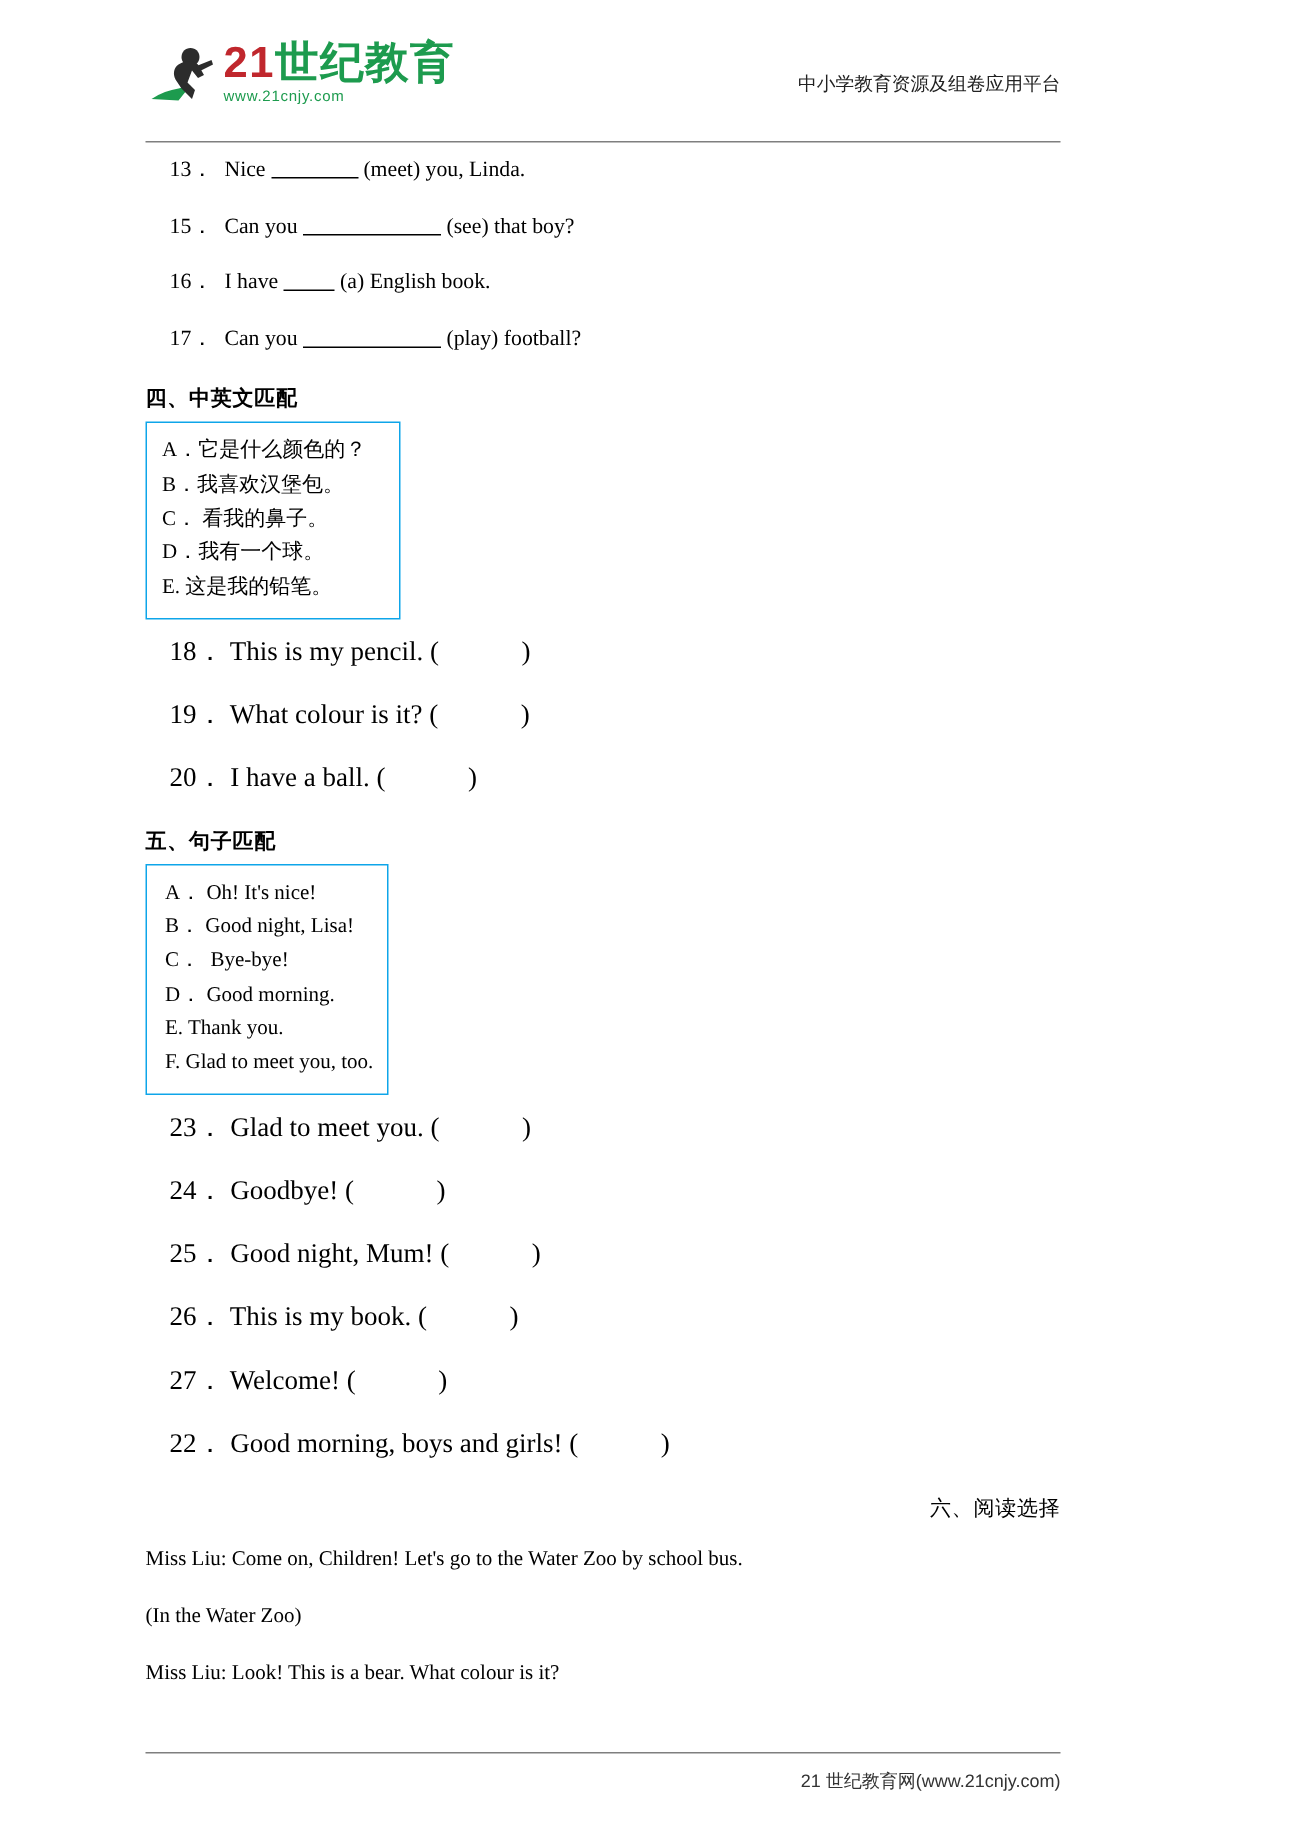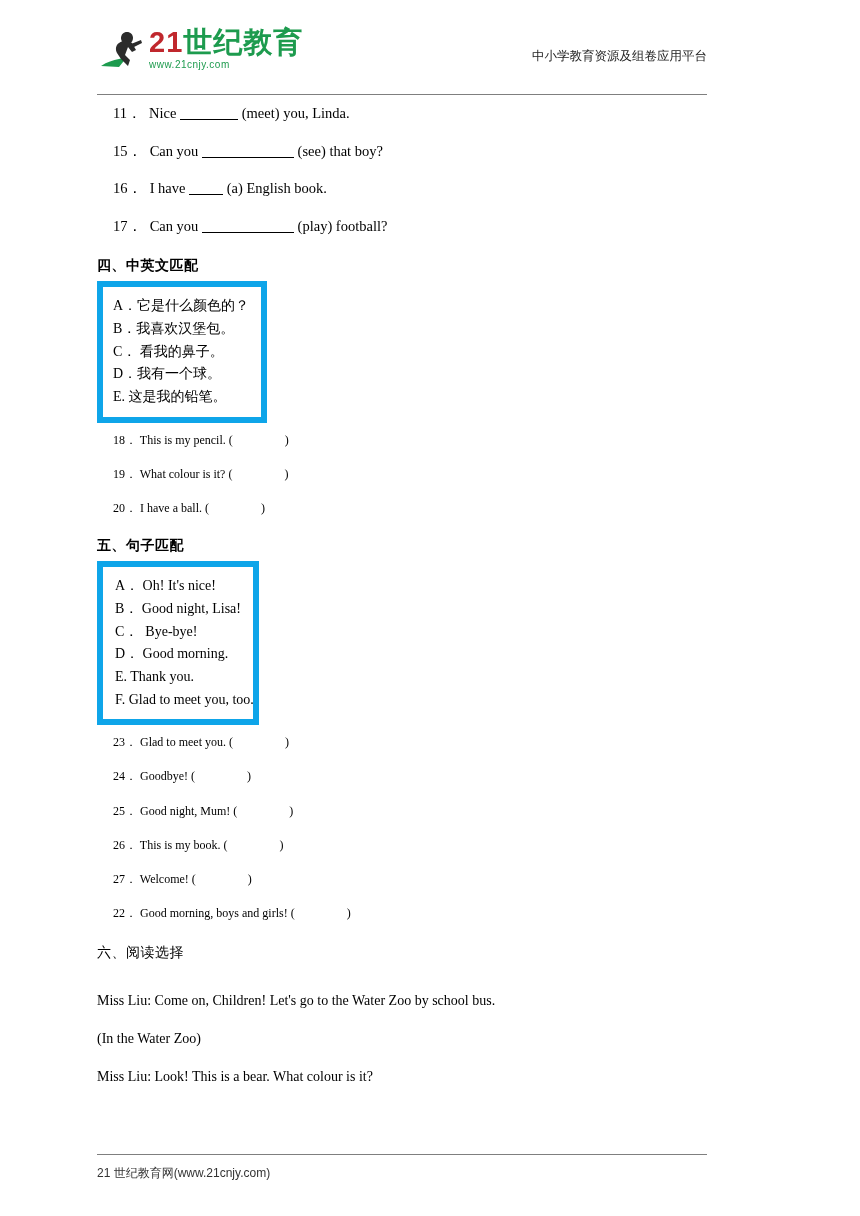--- a/index.html
+++ b/index.html
@@ -87,57 +87,58 @@
   .section-title {
     font-family: "Liberation Sans", sans-serif;
     font-size: 14px;
     font-weight: bold;
     margin: 12px 0 6px 0;
     letter-spacing: 0.5px;
   }
   .section-title-cn {
     font-family: Liberation Mono, monospace;
     font-size: 14px;
-    margin: 14px 0 20px 0;
+    margin: 14px 0 6px 0;
     letter-spacing: 0.5px;
+    text-align: right;
   }
 
   .box {
-    border: 6px solid #0ea5e9;
+    border: 1px solid #0ea5e9;
     padding: 8px 10px 8px 10px;
     display: inline-block;
     box-sizing: border-box;
   }
   .box .line {
     font-size: 14px;
     line-height: 1.62;
     white-space: pre;
   }
   .box-4 { width: 170px; }
   .box-5 { width: 162px; padding-left: 12px; }
 
   .match-q {
-    font-size: 12px;
+    font-size: 18px;
     padding: 9px 0 9px 16px;
     line-height: 1.35;
   }
 
   .read-line {
     font-size: 14px;
     padding: 9px 0 9px 0;
     line-height: 1.4;
   }
 
   
   .footer {
     position: absolute;
     left: 97px;
     right: 97px;
-    bottom: 34px;
-    text-align: left;
+    bottom: 20px;
+    text-align: right;
   }
   .footer-rule {
     border-top: 1px solid #7f7f7f;
     margin-bottom: 10px;
   }
   .footer-text {
     font-family: "Liberation Sans", sans-serif;
     font-size: 12px;
     color: #333;
   }
@@ -162,21 +163,21 @@
         <div class="logo-cn"><span class="red">21</span><span>世纪教育</span></div>
         <div class="logo-url">www.21cnjy.com</div>
       </div>
     </div>
     <div class="header-right">中小学教育资源及组卷应用平台</div>
   </div>
   <div class="header-rule"></div>
 
   
   <div class="q">
-    <span class="num">11．</span>
+    <span class="num">13．</span>
     <span>Nice</span>
     <span class="blank-6"></span>
     <span>(meet) you, Linda.</span>
   </div>
 
 
   <div class="q">
     <span class="num">15．</span>
     <span>Can you</span>
     <span class="blank-8" style="width:92px"></span>

